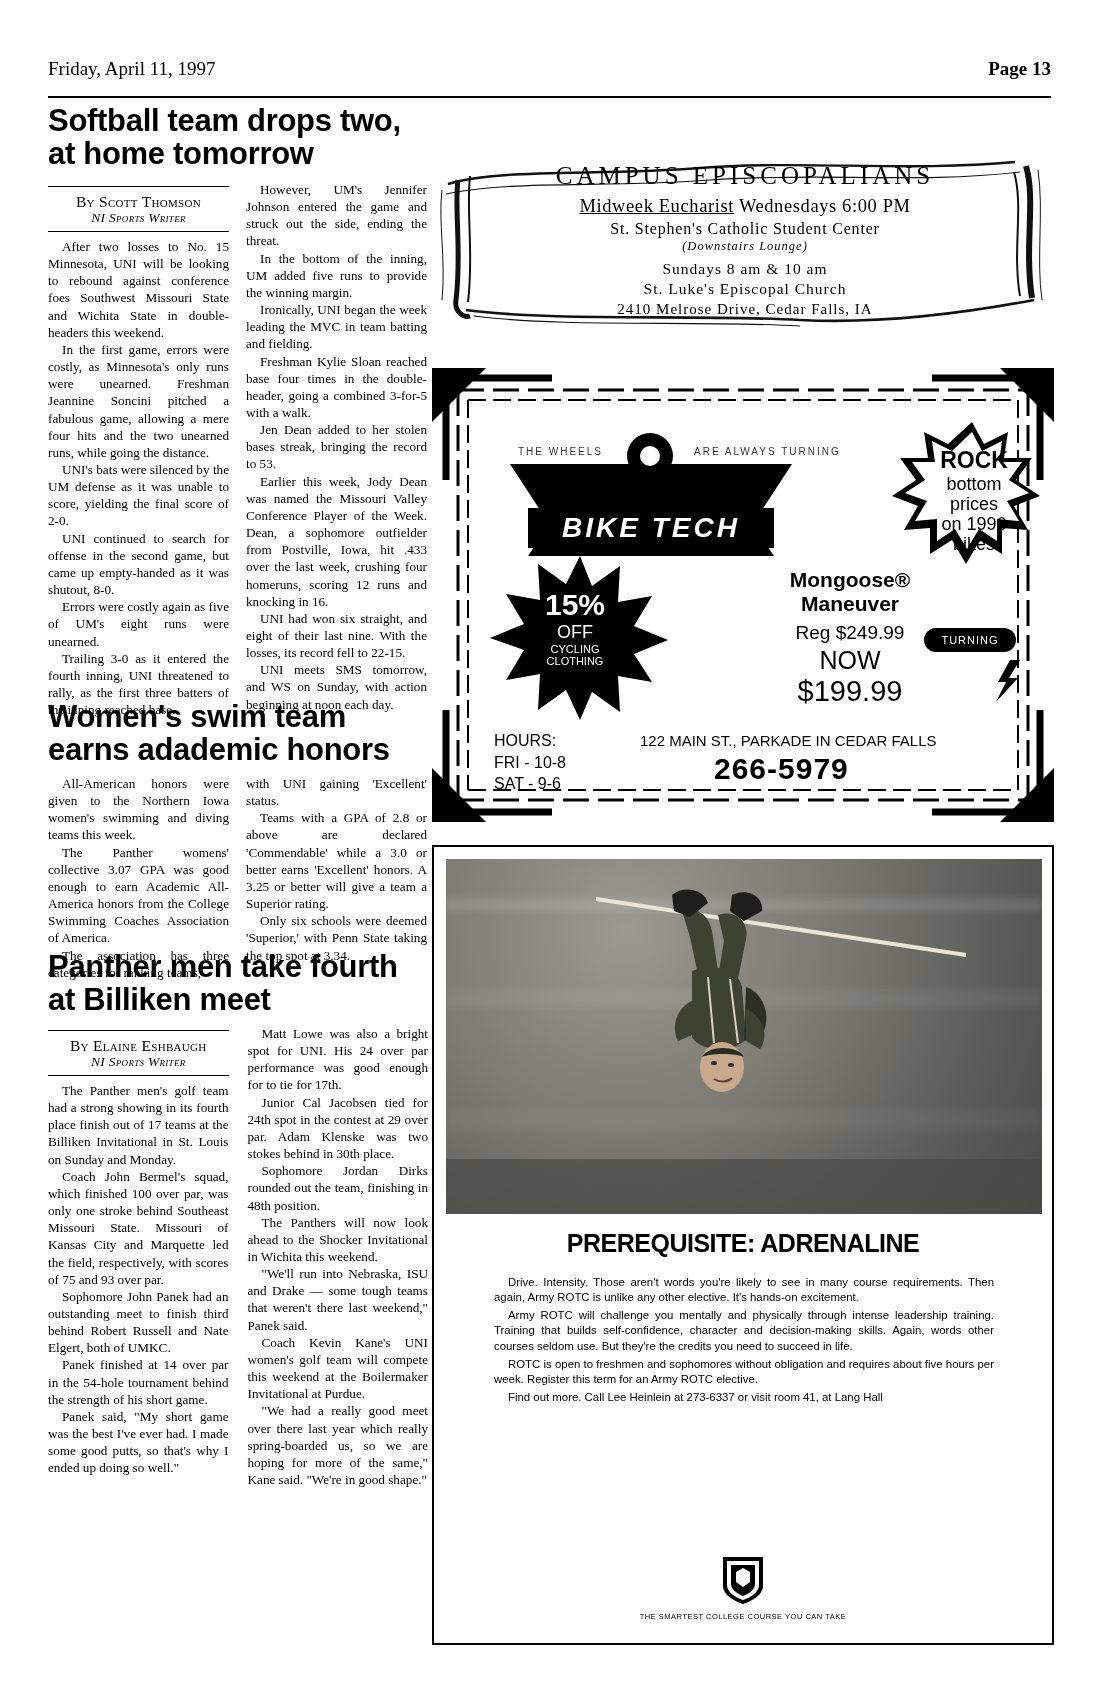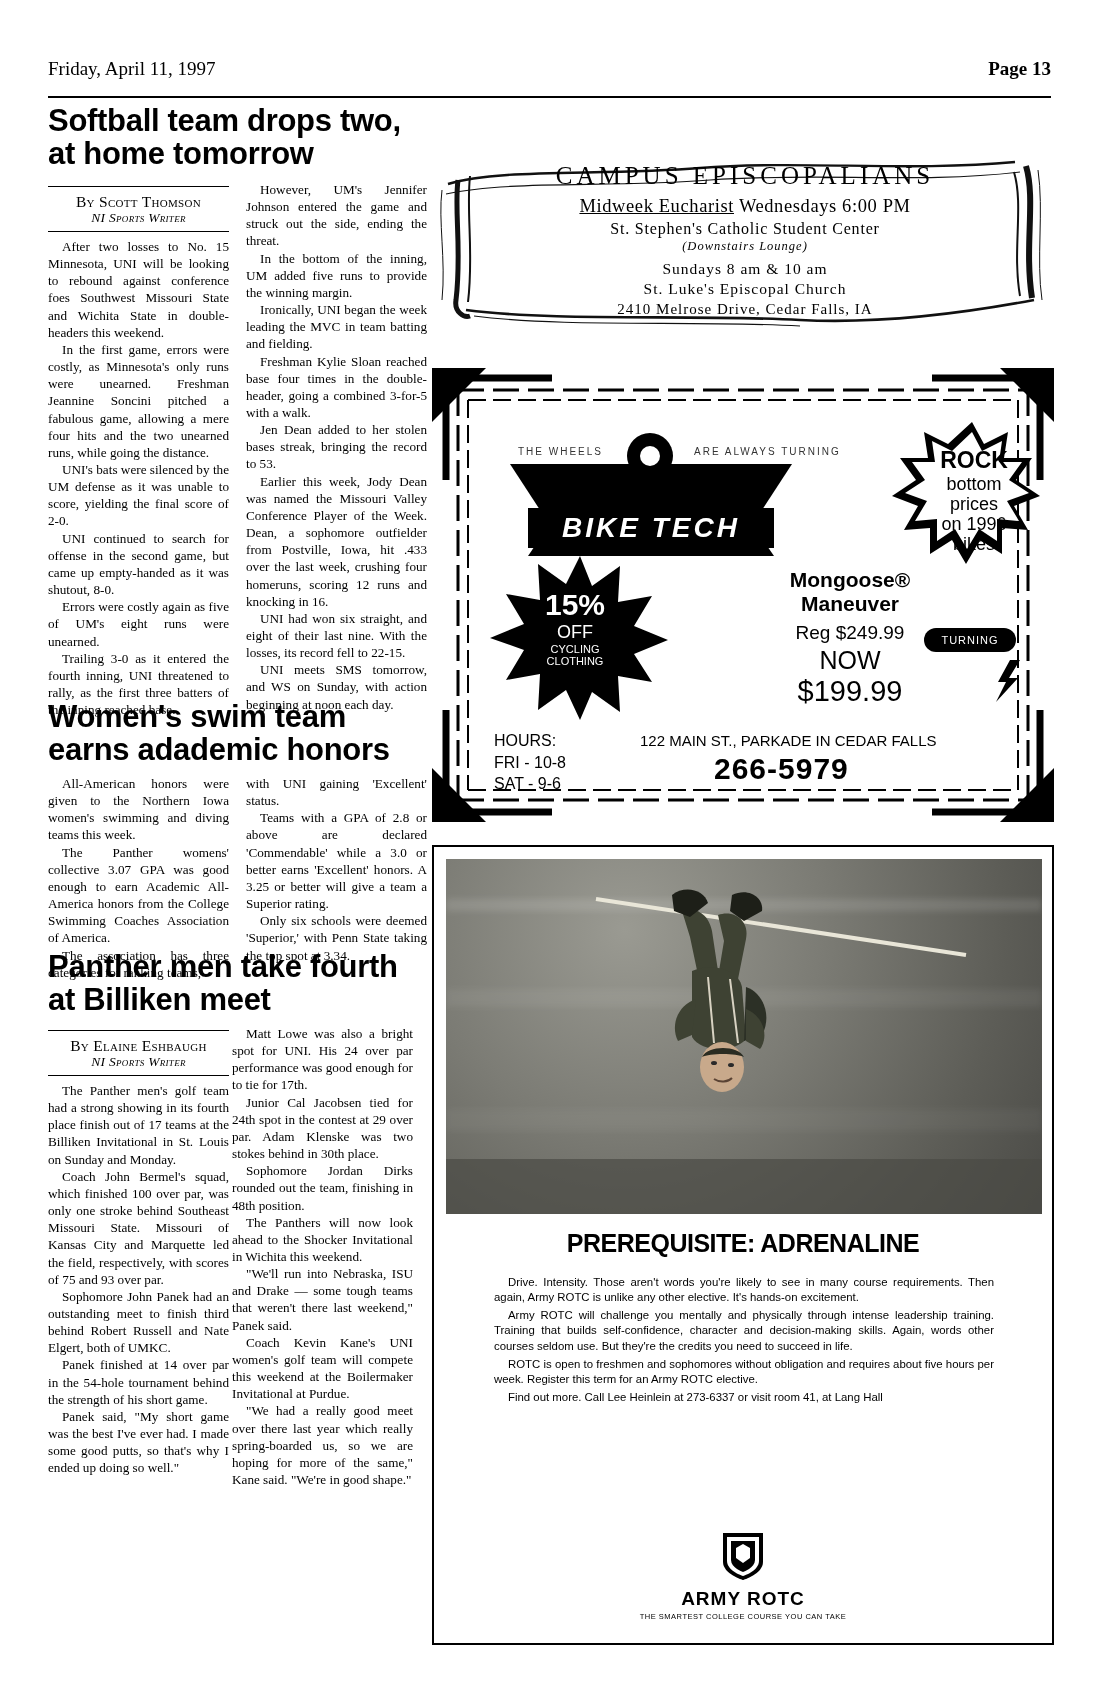--- a/index.html
+++ b/index.html
@@ -30,21 +30,21 @@
   #art1 .cols{display:flex;gap:17px;margin-top:10px;}
   #art1 .c{width:181px;}
 
   
   #art2{position:absolute;top:700px;left:48px;width:380px;}
   #art2 .cols{display:flex;gap:17px;margin-top:8px;}
   #art2 .c{width:181px;}
 
   
   #art3{position:absolute;top:950px;left:48px;width:380px;}
-  #art3 .cols{display:flex;gap:3px;margin-top:8px;}
+  #art3 .cols{display:flex;gap:19px;margin-top:8px;}
   #art3 .c{width:181px;}
 
   
   #ad-episcopal{position:absolute;top:150px;left:440px;width:610px;height:180px;}
   #ad-episcopal .inner{position:absolute;inset:0;display:flex;flex-direction:column;align-items:center;justify-content:center;text-align:center;}
   #ad-episcopal .l1{font-size:25px;letter-spacing:4px;font-family:"Liberation Serif",serif;margin-bottom:6px;}
   #ad-episcopal .l2{font-size:18.5px;letter-spacing:.6px;}
   #ad-episcopal .l2 u{text-decoration:underline;}
   #ad-episcopal .l3{font-size:16px;letter-spacing:.8px;margin-top:3px;}
   #ad-episcopal .l4{font-size:12.5px;font-style:italic;letter-spacing:1px;margin-top:1px;}
@@ -348,18 +348,17 @@
       <p>Find out more. Call Lee Heinlein at 273-6337 or visit room 41, at Lang Hall</p>
     </div>
 
     <div id="rotc-logo">
       <svg class="rotc-shield" viewBox="0 0 46 52">
         <path d="M3,3 H43 V32 C43,44 23,50 23,50 C23,50 3,44 3,32 Z" fill="#000"></path>
         <path d="M7,7 H39 V31 C39,41 23,46 23,46 C23,46 7,41 7,31 Z" fill="#fff"></path>
         <path d="M11,11 H35 V30 C35,38 23,42 23,42 C23,42 11,38 11,30 Z" fill="#000"></path>
         <path d="M16,18 L23,14 L30,18 L30,28 L23,33 L16,28 Z" fill="#fff"></path>
       </svg>
-      <div class="armylabel">ARMY ROTC</div>
       <div class="armysub">THE SMARTEST COLLEGE COURSE YOU CAN TAKE</div>
     </div>
   </div>
 
 </div>
 
 </body></html>

